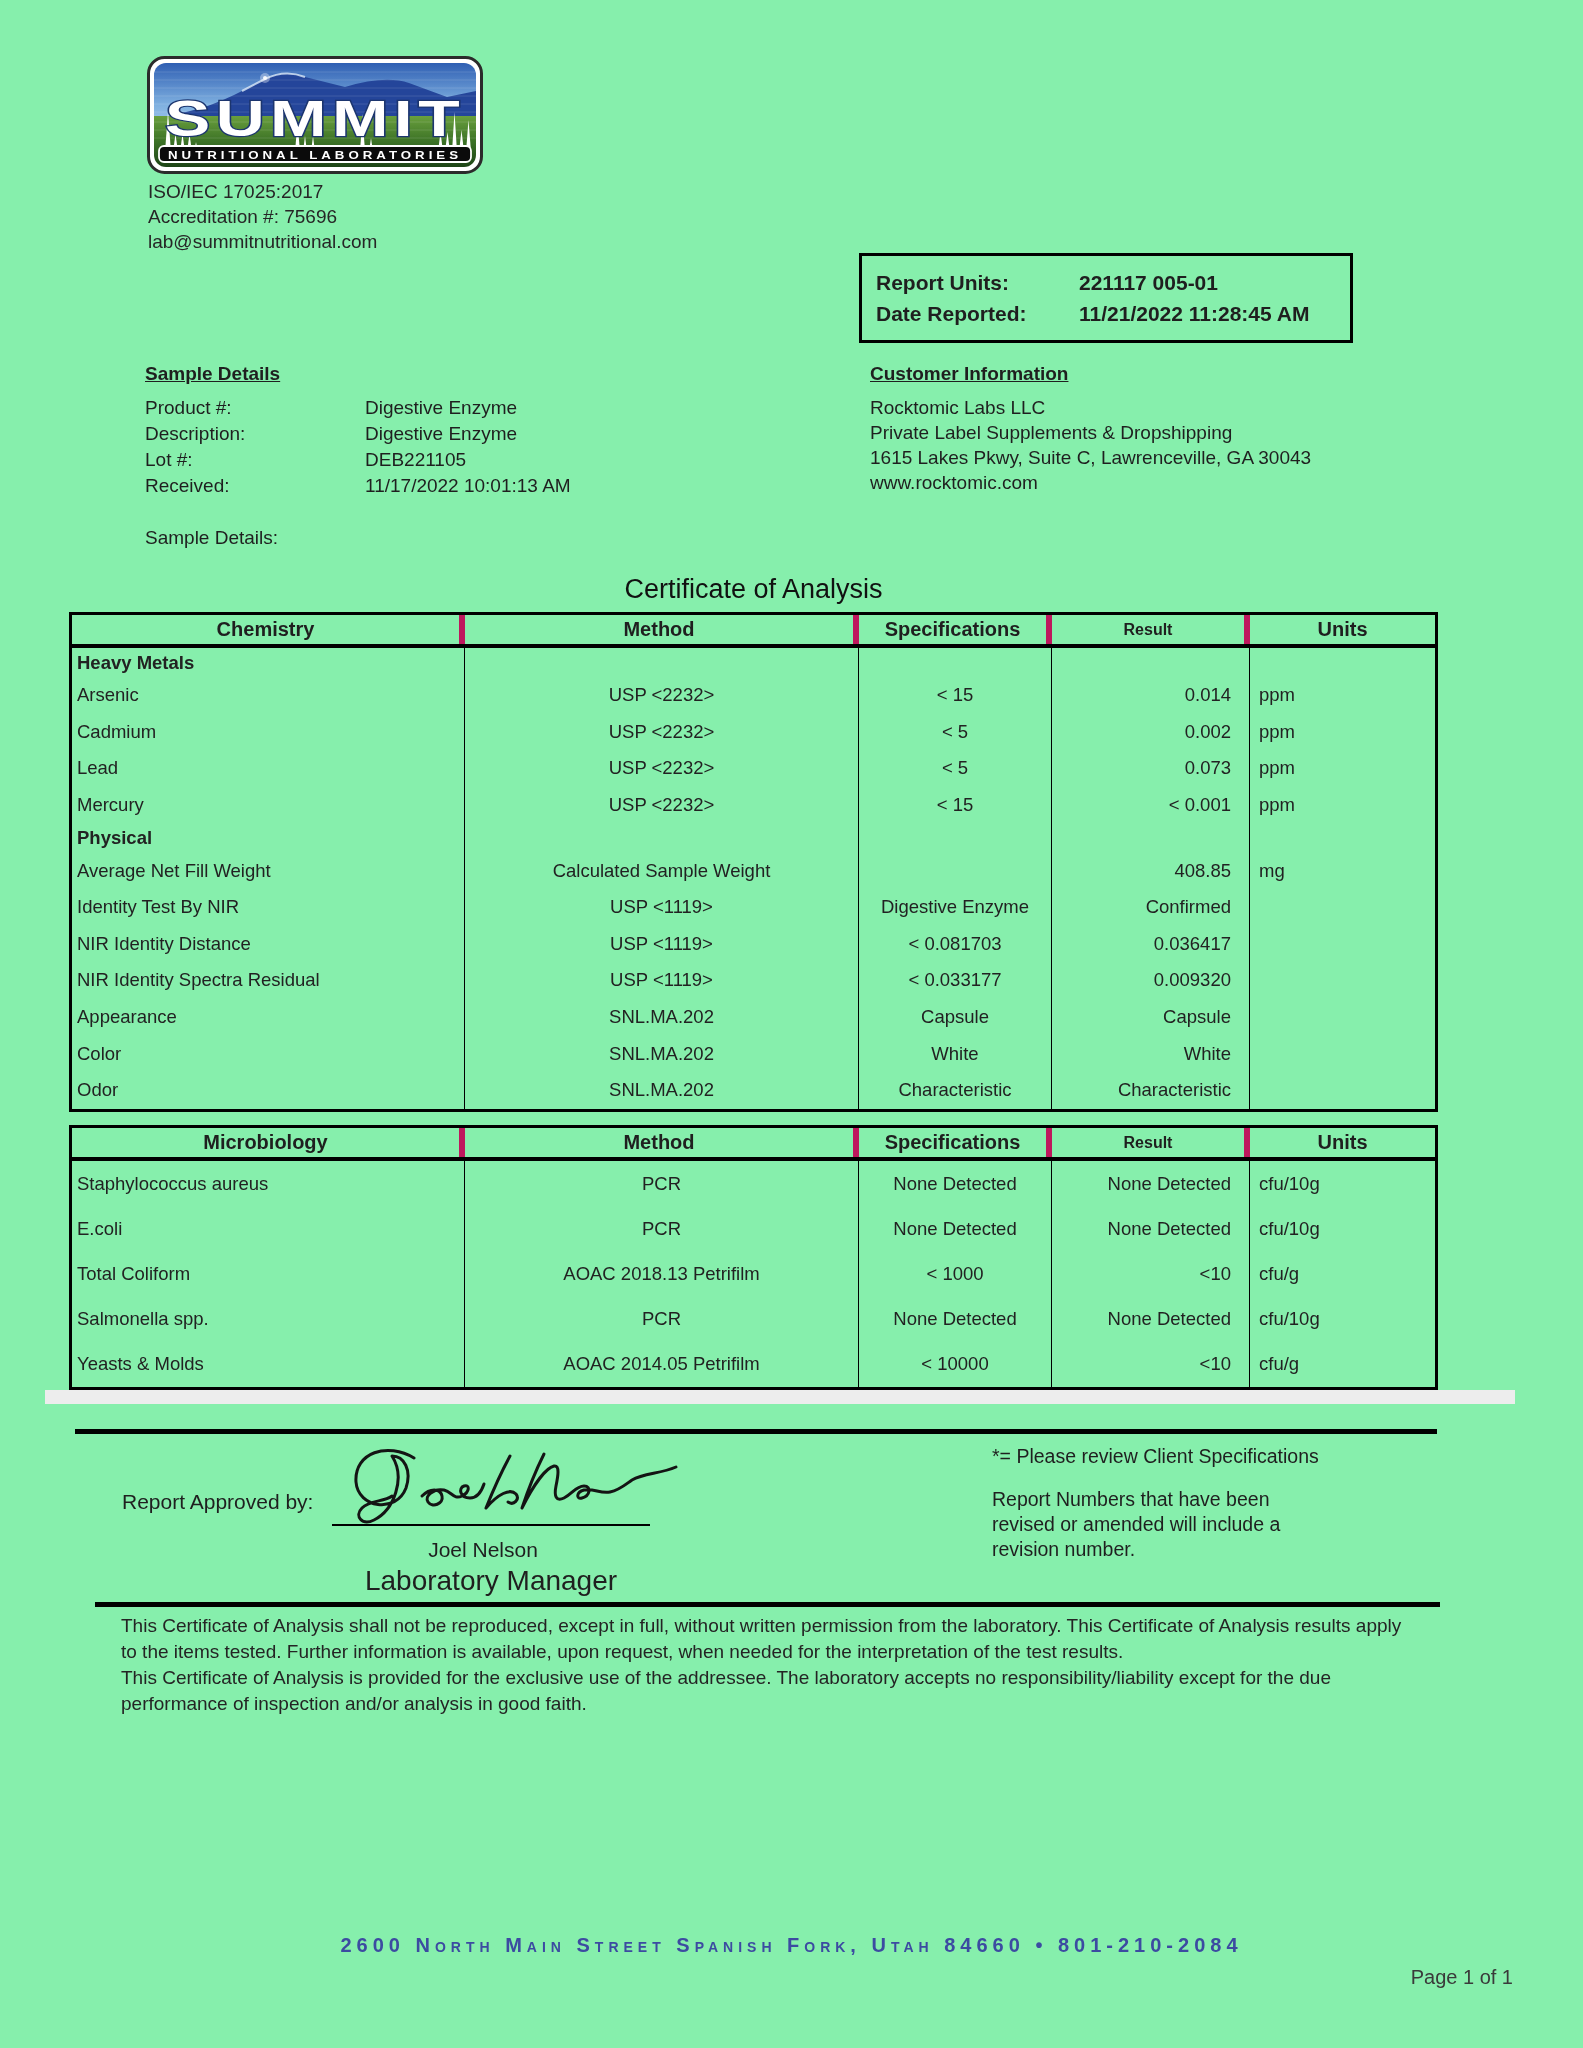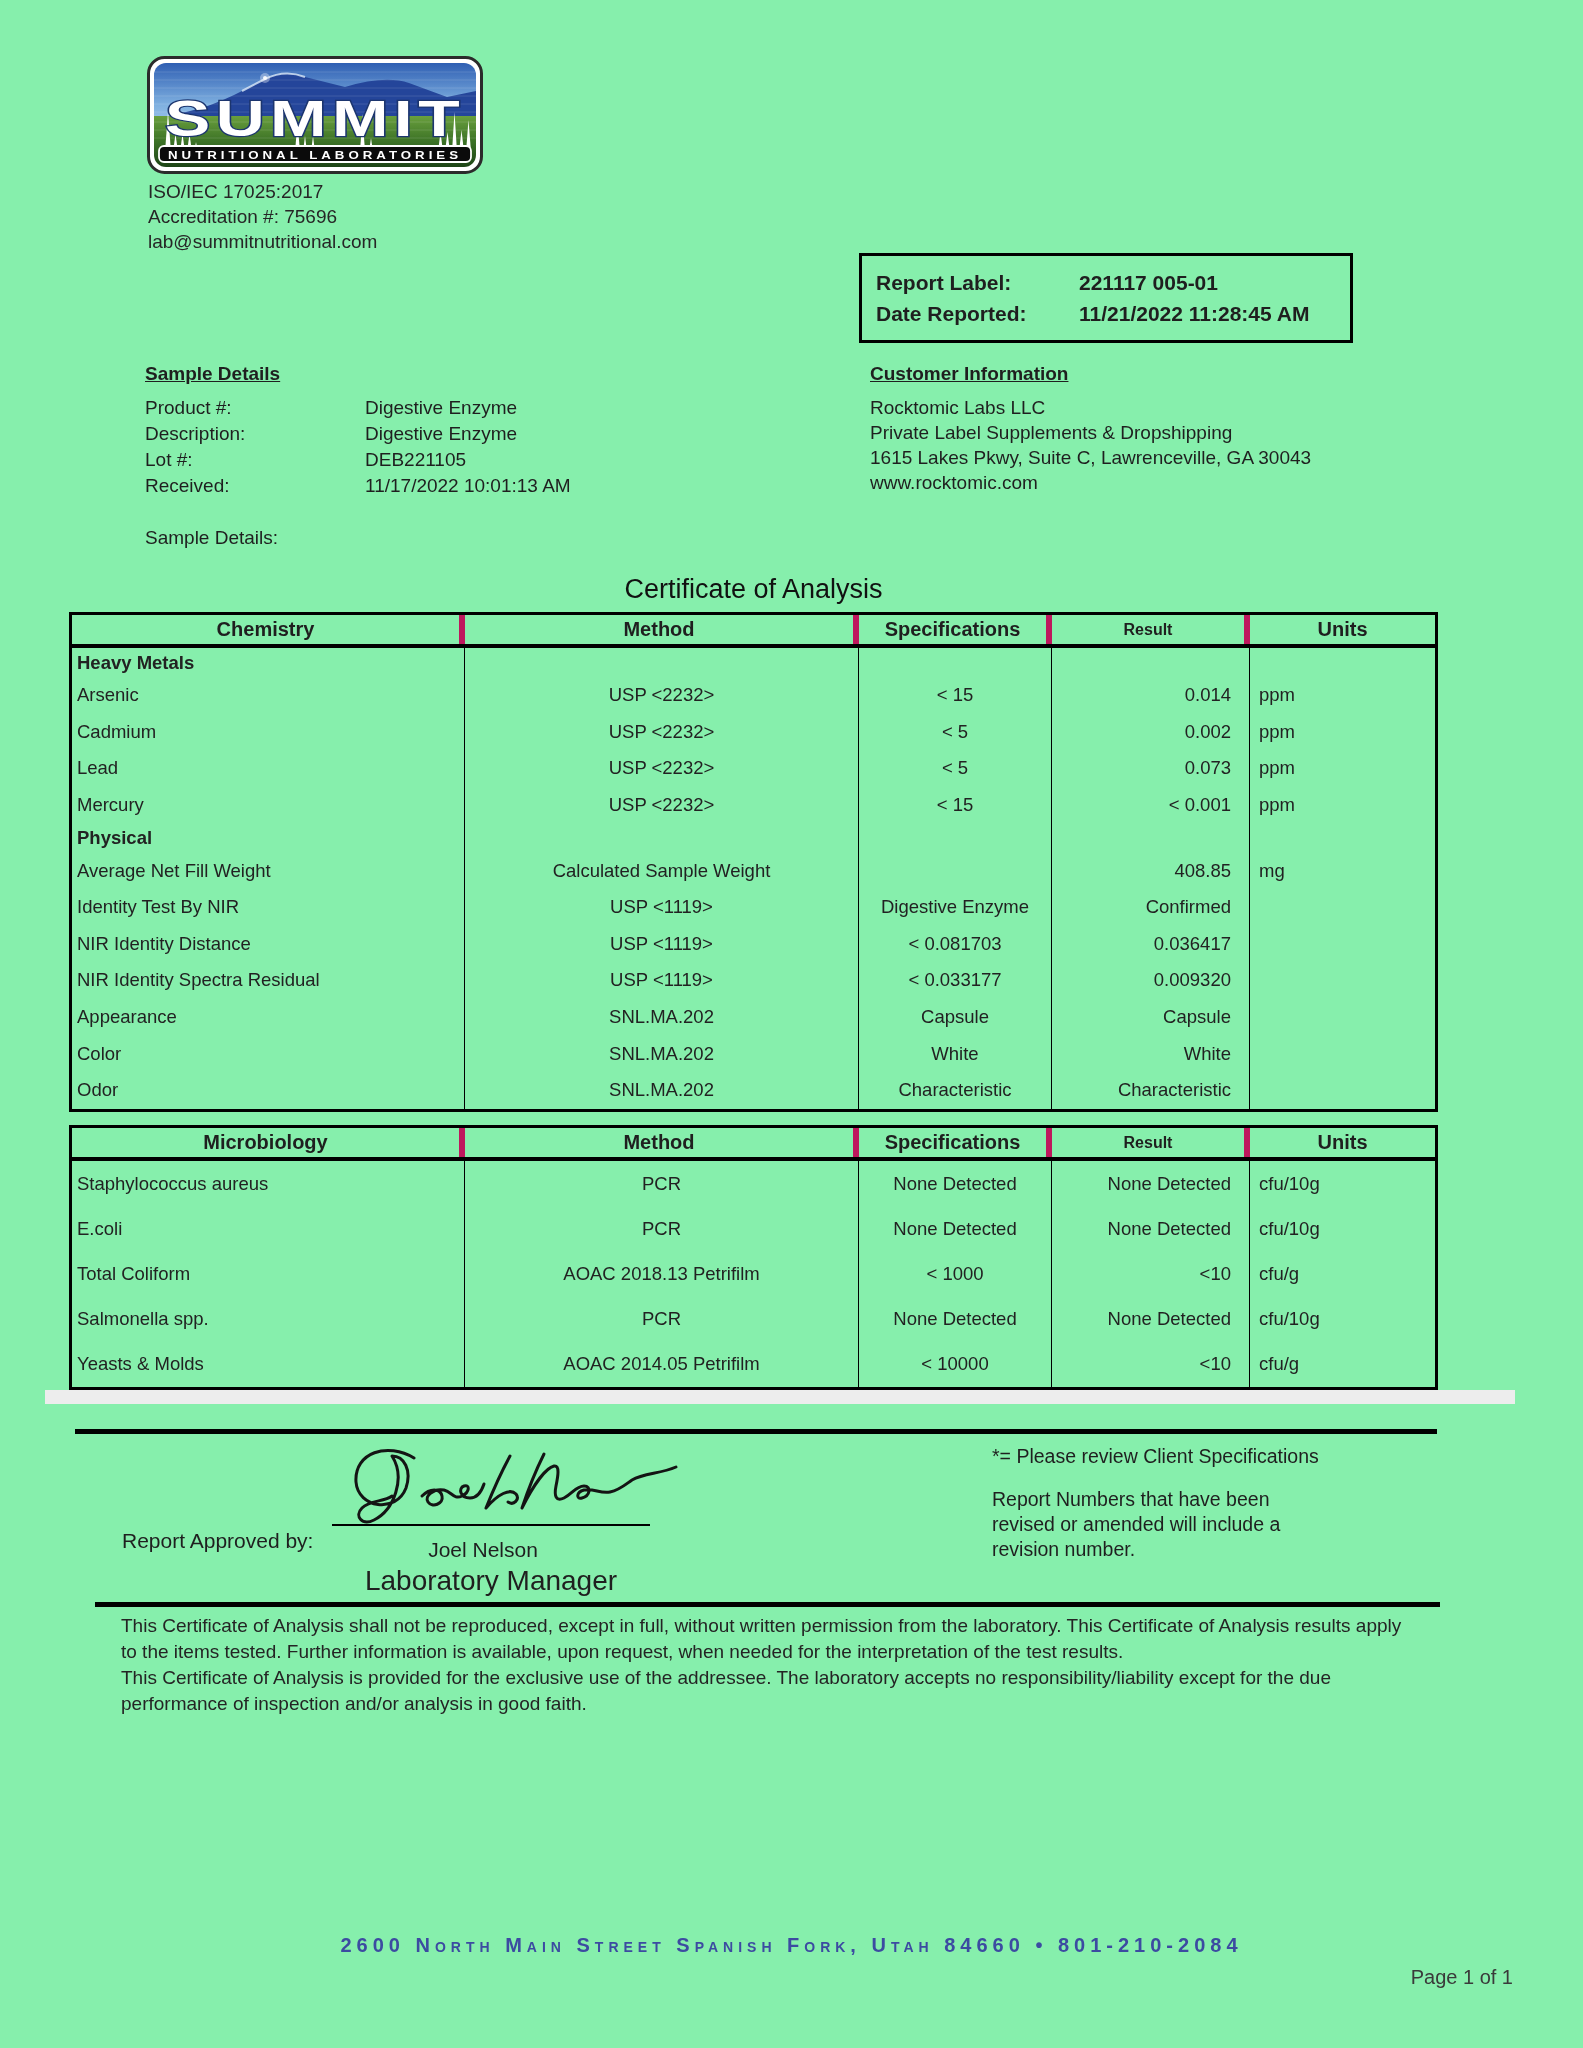--- a/index.html
+++ b/index.html
@@ -51,21 +51,21 @@
   #chem-table{top:612px;}
   #micro-table{top:1125px;}
 
   
   .scan-band{position:absolute;left:45px;top:1390px;width:1470px;height:14px;background:#ededed;}
 
   
   .rule{position:absolute;background:#000;height:5px;}
   .rule-top{left:75px;top:1429px;width:1362px;}
   .rule-bottom{left:95px;top:1602px;width:1345px;}
-  .approved-label{position:absolute;left:122px;top:1529px;font-size:21px;}
+  .approved-label{position:absolute;left:122px;top:1490px;font-size:21px;}
   .sig-svg{position:absolute;left:318px;top:1444px;width:368px;height:82px;}
   .sig-line{position:absolute;left:332px;top:1524px;width:318px;height:2px;background:#000;}
   .sig-name{position:absolute;left:324px;top:1538px;width:318px;text-align:center;font-size:21px;}
   .sig-title{position:absolute;left:332px;top:1565px;width:318px;text-align:center;font-size:28px;}
   .note1{position:absolute;left:992px;top:1445px;font-size:19.5px;}
   .note2{position:absolute;left:992px;top:1487px;width:305px;font-size:19.5px;line-height:25px;}
 
   
   .disclaimer{position:absolute;left:121px;top:1613px;width:1295px;font-size:19px;line-height:26px;color:#242424;}
 
@@ -138,21 +138,21 @@
   </svg>
 
   <div class="accred">
     <div>ISO/IEC 17025:2017</div>
     <div>Accreditation #: 75696</div>
     <div>lab@summitnutritional.com</div>
   </div>
 
   <div class="report-box">
     <div class="rb-row">
-      <span class="rb-label">Report Label:</span>
+      <span class="rb-label">Report Units:</span>
       <span>221117 005-01</span>
     </div>
     <div class="rb-row">
       <span class="rb-label">Date Reported:</span>
       <span>11/21/2022 11:28:45 AM</span>
     </div>
   </div>
 
   <div class="sample">
     <div class="info-heading">Sample Details</div>

